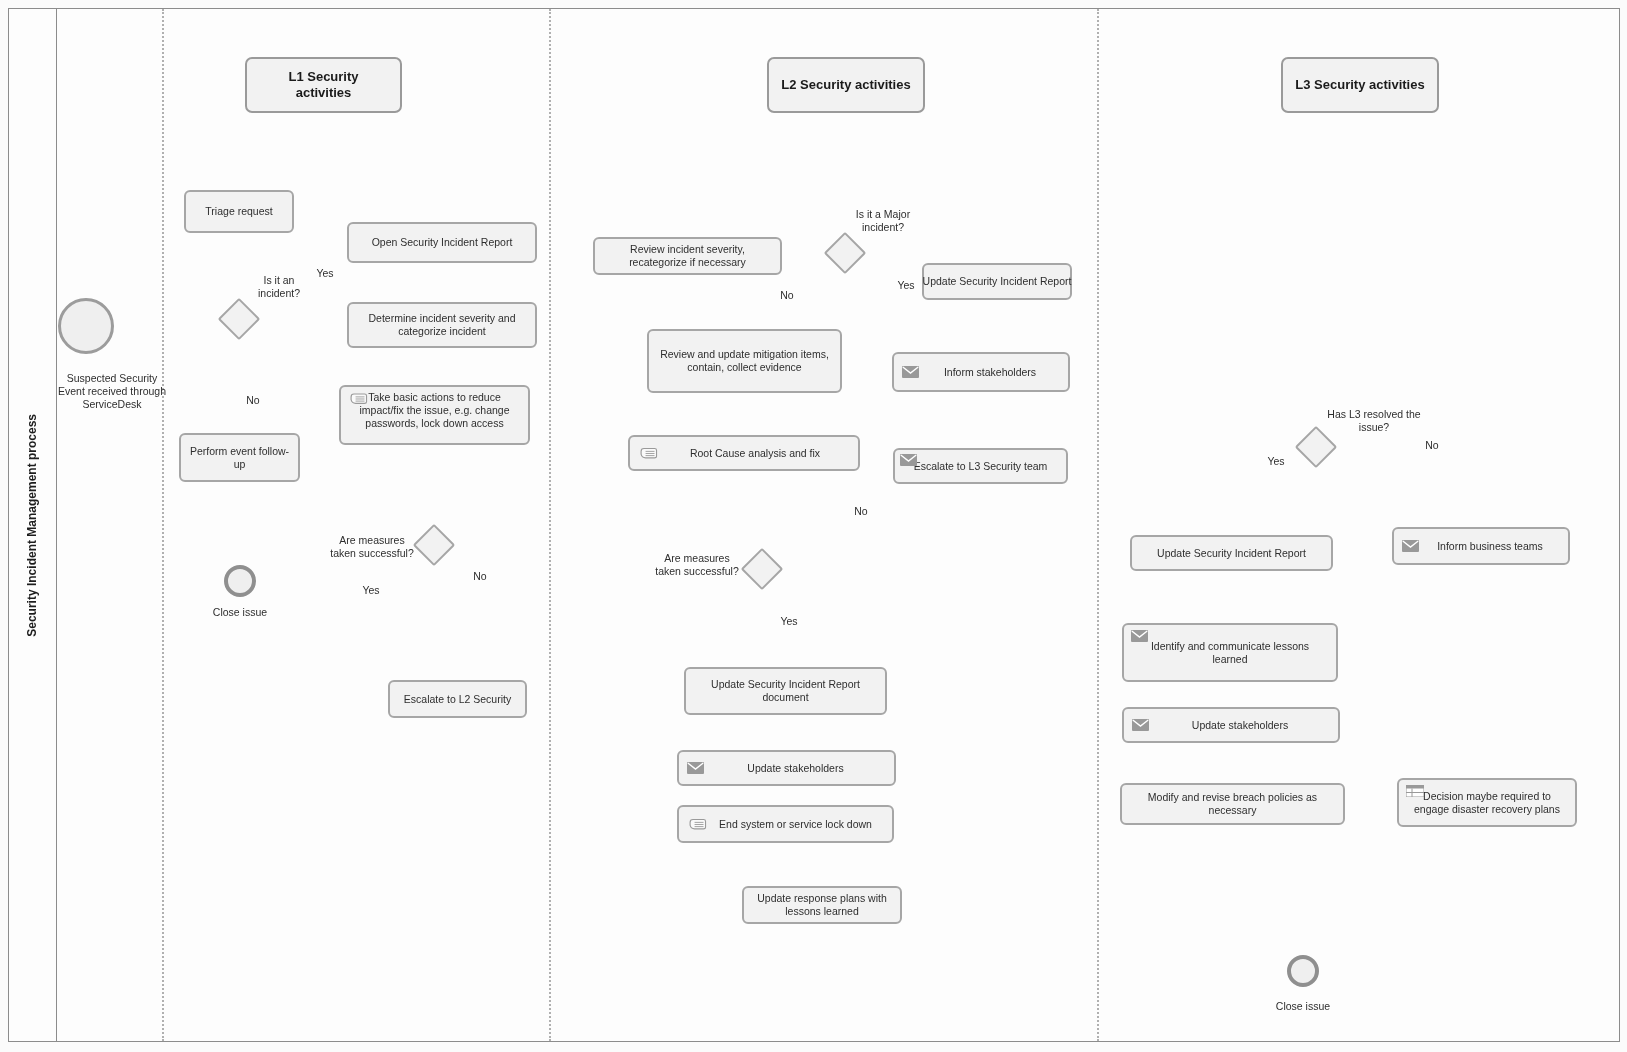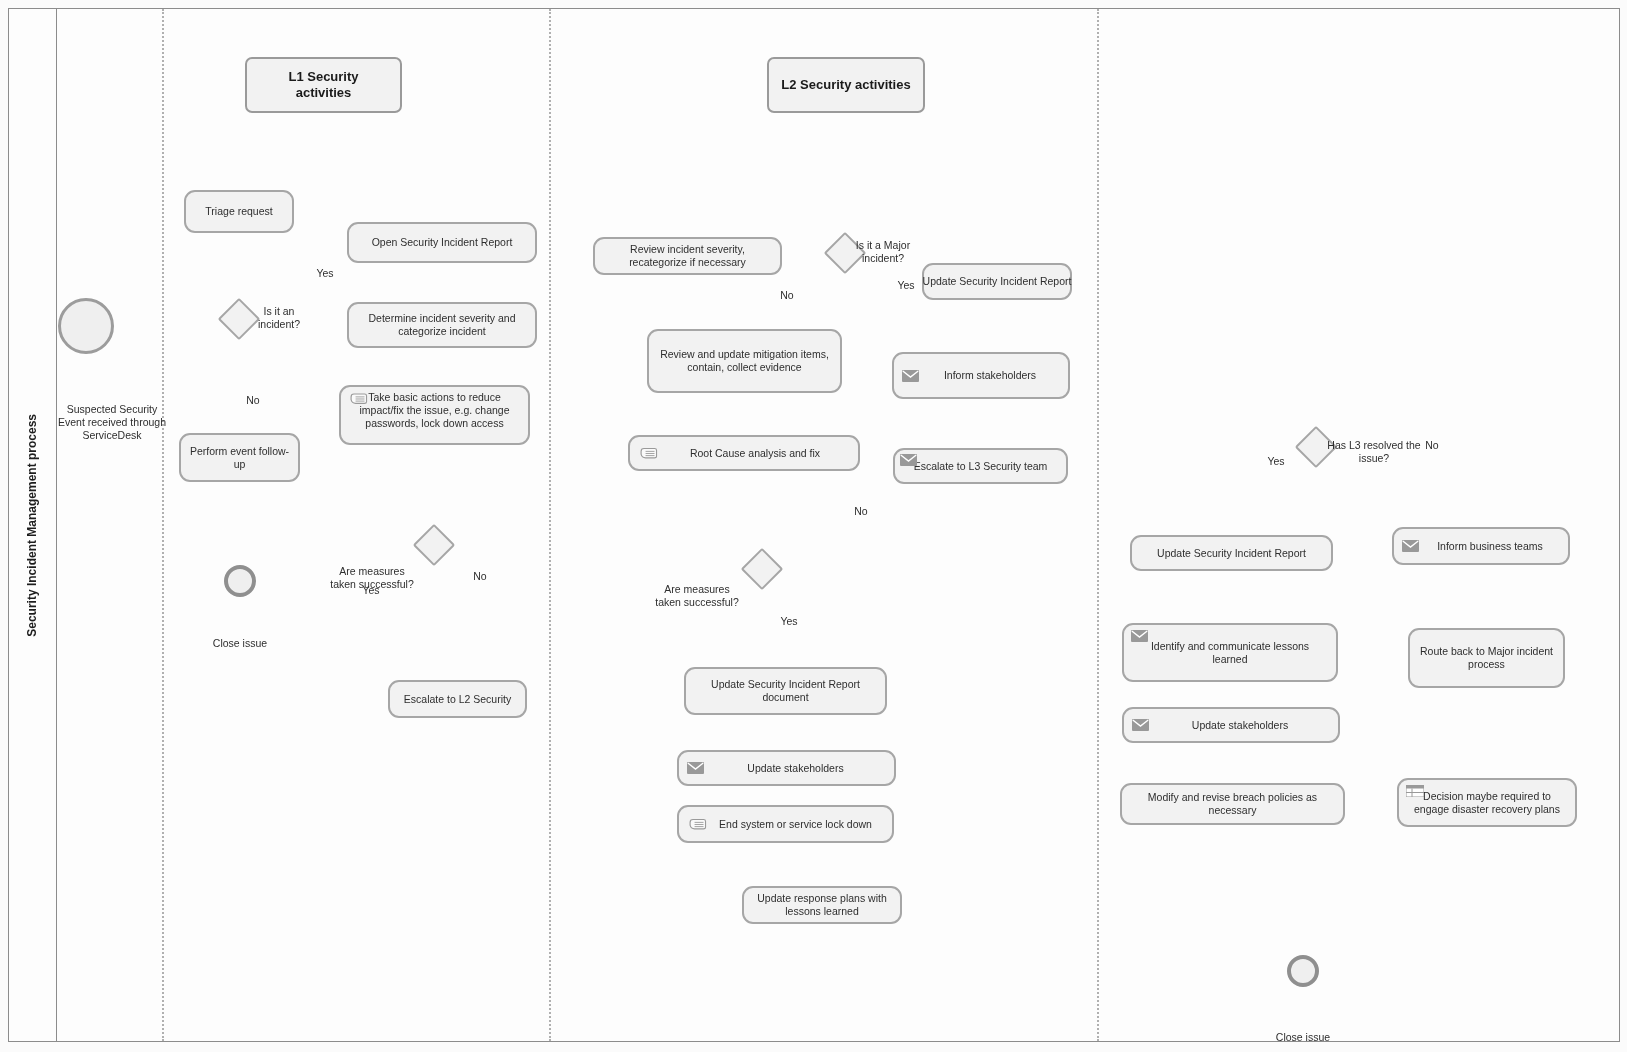--- a/index.html
+++ b/index.html
@@ -12,31 +12,31 @@
         display:flex;align-items:center;justify-content:center;}
   .pool-strip span{writing-mode:vertical-rl;transform:rotate(180deg);
         font-weight:bold;font-size:12px;color:#1d1d1d;white-space:nowrap;}
   .lane-div{position:absolute;top:9px;height:1032px;width:0;
         border-left:2px dotted #b0b0b0;}
   .hdr{position:absolute;box-sizing:border-box;background:#f2f2f2;
         border:2px solid #9a9a9a;border-radius:7px;
         display:flex;align-items:center;justify-content:center;text-align:center;
         font-weight:bold;font-size:13px;line-height:16px;color:#1b1b1b;padding:4px 12px;}
   .node{position:absolute;box-sizing:border-box;background:#f2f2f2;
-        border:2px solid #a6a6a6;border-radius:11px;
+        border:2px solid #a6a6a6;border-radius:6px;
         display:flex;align-items:center;justify-content:center;text-align:center;
         font-size:10.5px;line-height:13px;padding:16px 8px;}
   .node.nowrap .txt{white-space:nowrap;}
   .diamond{position:absolute;width:30px;height:30px;background:#f2f2f2;
         border:2px solid #a6a6a6;transform:rotate(45deg);box-sizing:border-box;border-radius:2px;}
   .evt{position:absolute;border-radius:50%;background:#efefef;box-sizing:border-box;}
   .evt.start{border:3px solid #9c9c9c;}
   .evt.end{border:4px solid #8f8f8f;}
   .lbl{position:absolute;text-align:center;font-size:10.5px;line-height:13px;color:#2e2e2e;
-       transform:translateX(-50%);margin-top:31px;}
+       transform:translateX(-50%);}
   .elabel{position:absolute;font-size:10.5px;color:#2e2e2e;transform:translate(-50%,-50%);white-space:nowrap;}
   .wires{position:absolute;left:0;top:0;pointer-events:none;}
   .ic{position:absolute;line-height:0;}
   .ic-left{left:8px;top:50%;transform:translateY(-50%);}
   .ic-tl{left:7px;top:5px;}
 </style>
 </head>
 <body>
 
 <div class="canvas">
@@ -92,20 +92,23 @@
   <div class="lane-div" style="left:162px"></div>
   <div class="lane-div" style="left:549px"></div>
   <div class="lane-div" style="left:1097px"></div>
 
   <div class="hdr" style="left:245px;top:57px;width:157px;height:56px">
     <span>L1 Security activities</span>
     </div>
   <div class="hdr" style="left:767px;top:57px;width:158px;height:56px">
     <span>L2 Security activities</span>
     </div>
+  <div class="hdr" style="left:1281px;top:57px;width:158px;height:56px">
+    <span>L3 Security activities</span>
+    </div>
 
   <div class="evt start" style="left:58px;top:298px;width:56px;height:56px"></div>
   <div class="lbl" style="left:112px;top:372px;width:112px">Suspected Security Event received through ServiceDesk</div>
 
   <div class="evt end" style="left:224px;top:565px;width:32px;height:32px"></div>
   <div class="lbl" style="left:240px;top:606px;width:70px">Close issue</div>
 
   <div class="evt end" style="left:1287px;top:955px;width:32px;height:32px"></div>
   <div class="lbl" style="left:1303px;top:1000px;width:70px">Close issue</div>
 
@@ -139,21 +142,21 @@
     </div>
 
   <div class="node" style="left:593px;top:237px;width:189px;height:38px">
     <span class="txt">Review incident severity, recategorize if necessary</span>
     </div>
 
   <div class="node nowrap" style="left:922px;top:263px;width:150px;height:37px">
     <span class="txt">Update Security Incident Report</span>
     </div>
 
-  <div class="node nowrap" style="left:892px;top:352px;width:178px;height:47px;padding-left:26px">
+  <div class="node nowrap" style="left:892px;top:352px;width:178px;height:40px;padding-left:26px">
     <span class="ic ic-left">
       <svg width="17" height="12" viewBox="0 0 17 12">
           <rect x="0" y="0" width="17" height="12" rx="1" fill="#999"></rect>
           <path d="M0.8,1 L8.5,7 L16.2,1" fill="none" stroke="#fff" stroke-width="1.4"></path>
         </svg></span>
     <span class="txt">Inform stakeholders</span>
     </div>
 
   <div class="node nowrap" style="left:628px;top:435px;width:232px;height:32px;padding-left:30px">
     <span class="ic ic-left">
@@ -231,23 +234,20 @@
           <rect x="0" y="0" width="17" height="12" rx="1" fill="#999"></rect>
           <path d="M0.8,1 L8.5,7 L16.2,1" fill="none" stroke="#fff" stroke-width="1.4"></path>
         </svg></span>
     <span class="txt">Update stakeholders</span>
     </div>
 
   <div class="node" style="left:1120px;top:783px;width:225px;height:42px">
     <span class="txt">Modify and revise breach policies as necessary</span>
     </div>
 
-  <div class="node" style="left:1408px;top:628px;width:157px;height:60px">
-    <span class="txt">Route back to Major incident process</span>
-    </div>
 
   <div class="node" style="left:1397px;top:778px;width:180px;height:49px">
     <span class="ic ic-tl">
       <svg width="18" height="12" viewBox="0 0 18 12">
           <rect x="0" y="0" width="18" height="12" fill="#fff" stroke="#9a9a9a"></rect>
           <rect x="0" y="0" width="18" height="3.5" fill="#9a9a9a"></rect>
           <path d="M0,7.5 L18,7.5 M6,3.5 L6,12" stroke="#9a9a9a" stroke-width="1"></path>
         </svg></span>
     <span class="txt">Decision maybe required to engage disaster recovery plans</span>
     </div>

